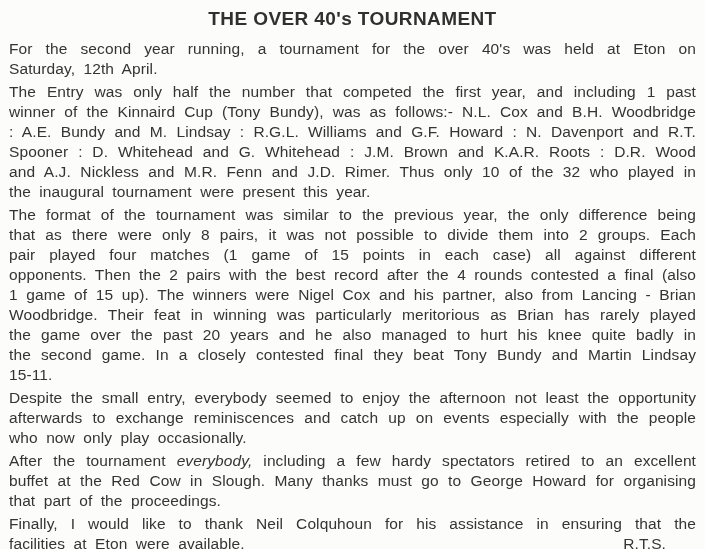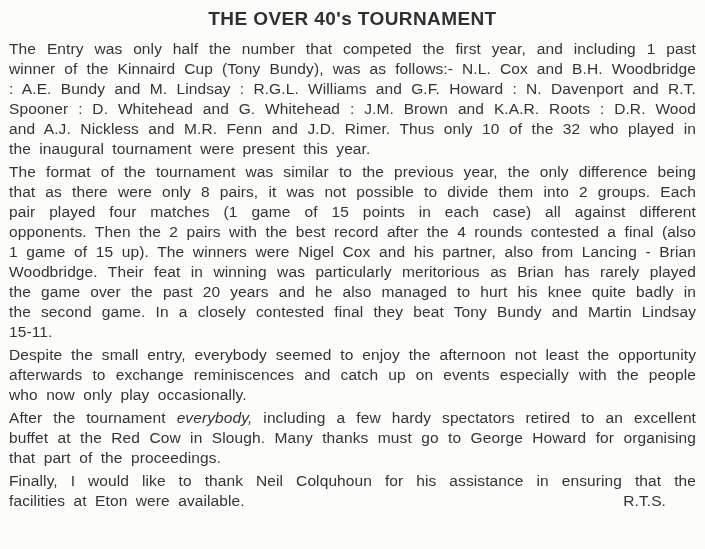--- a/index.html
+++ b/index.html
@@ -49,20 +49,21 @@
     word-spacing: normal;
   }
 </style>
 </head>
 <body>
 
 <div class="page">
 
   <h1 class="doc-title">THE OVER 40's TOURNAMENT</h1>
 
+  <p class="para">For the second year running, a tournament for the over 40's was held at Eton on Saturday, 12th April.</p>
 
   <p class="para">The Entry was only half the number that competed the first year, and including 1 past winner of the Kinnaird Cup (Tony Bundy), was as follows:- N.L. Cox and B.H. Woodbridge : A.E. Bundy and M. Lindsay : R.G.L. Williams and G.F. Howard : N. Davenport and R.T. Spooner : D. Whitehead and G. Whitehead : J.M. Brown and K.A.R. Roots : D.R. Wood and A.J. Nickless and M.R. Fenn and J.D. Rimer. Thus only 10 of the 32 who played in the inaugural tournament were present this year.</p>
 
   <p class="para">The format of the tournament was similar to the previous year, the only difference being that as there were only 8 pairs, it was not possible to divide them into 2 groups. Each pair played four matches (1 game of 15 points in each case) all against different opponents. Then the 2 pairs with the best record after the 4 rounds contested a final (also 1 game of 15 up). The winners were Nigel Cox and his partner, also from Lancing - Brian Woodbridge. Their feat in winning was particularly meritorious as Brian has rarely played the game over the past 20 years and he also managed to hurt his knee quite badly in the second game. In a closely contested final they beat Tony Bundy and Martin Lindsay 15-11.</p>
 
   <p class="para">Despite the small entry, everybody seemed to enjoy the afternoon not least the opportunity afterwards to exchange reminiscences and catch up on events especially with the people who now only play occasionally.</p>
 
   <p class="para"><span>After the tournament </span><em>everybody,</em><span> including a few hardy spectators retired to an excellent buffet at the Red Cow in Slough. Many thanks must go to George Howard for organising that part of the proceedings.</span></p>
 
   <p class="para para-final"><span>Finally, I would like to thank Neil Colquhoun for his assistance in ensuring that the facilities at Eton were available.</span><span class="signature">R.T.S.</span></p>

